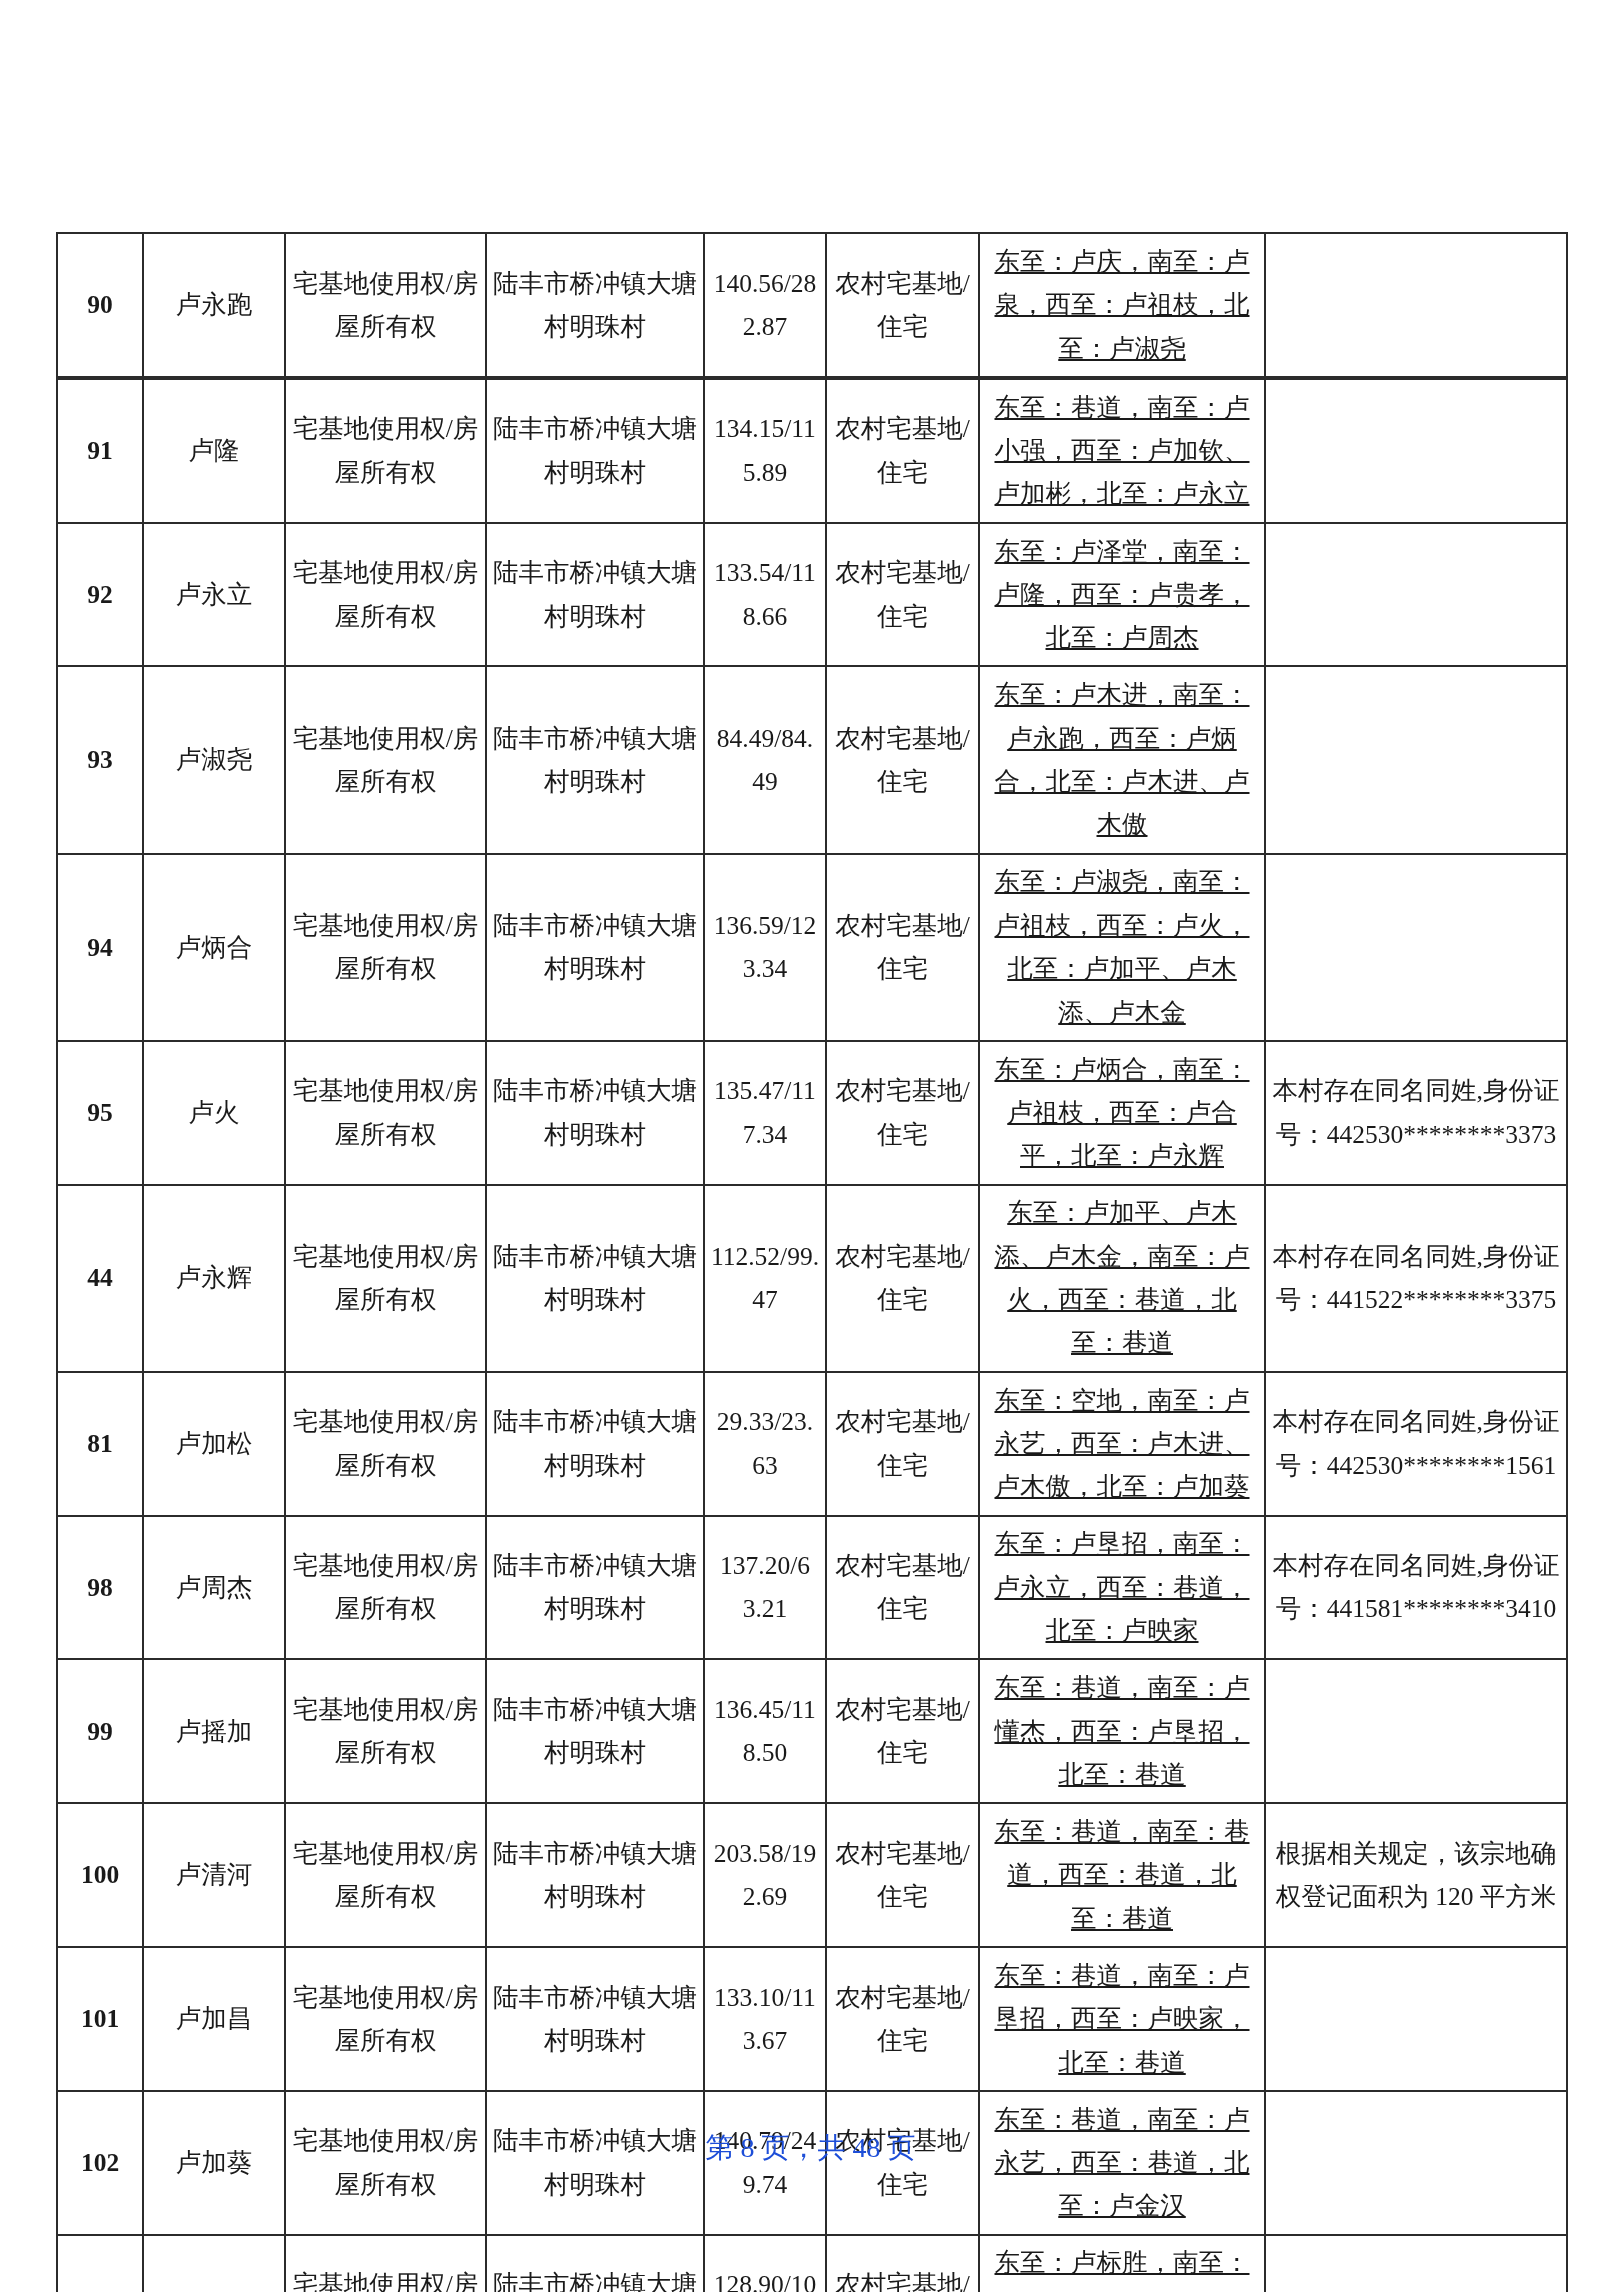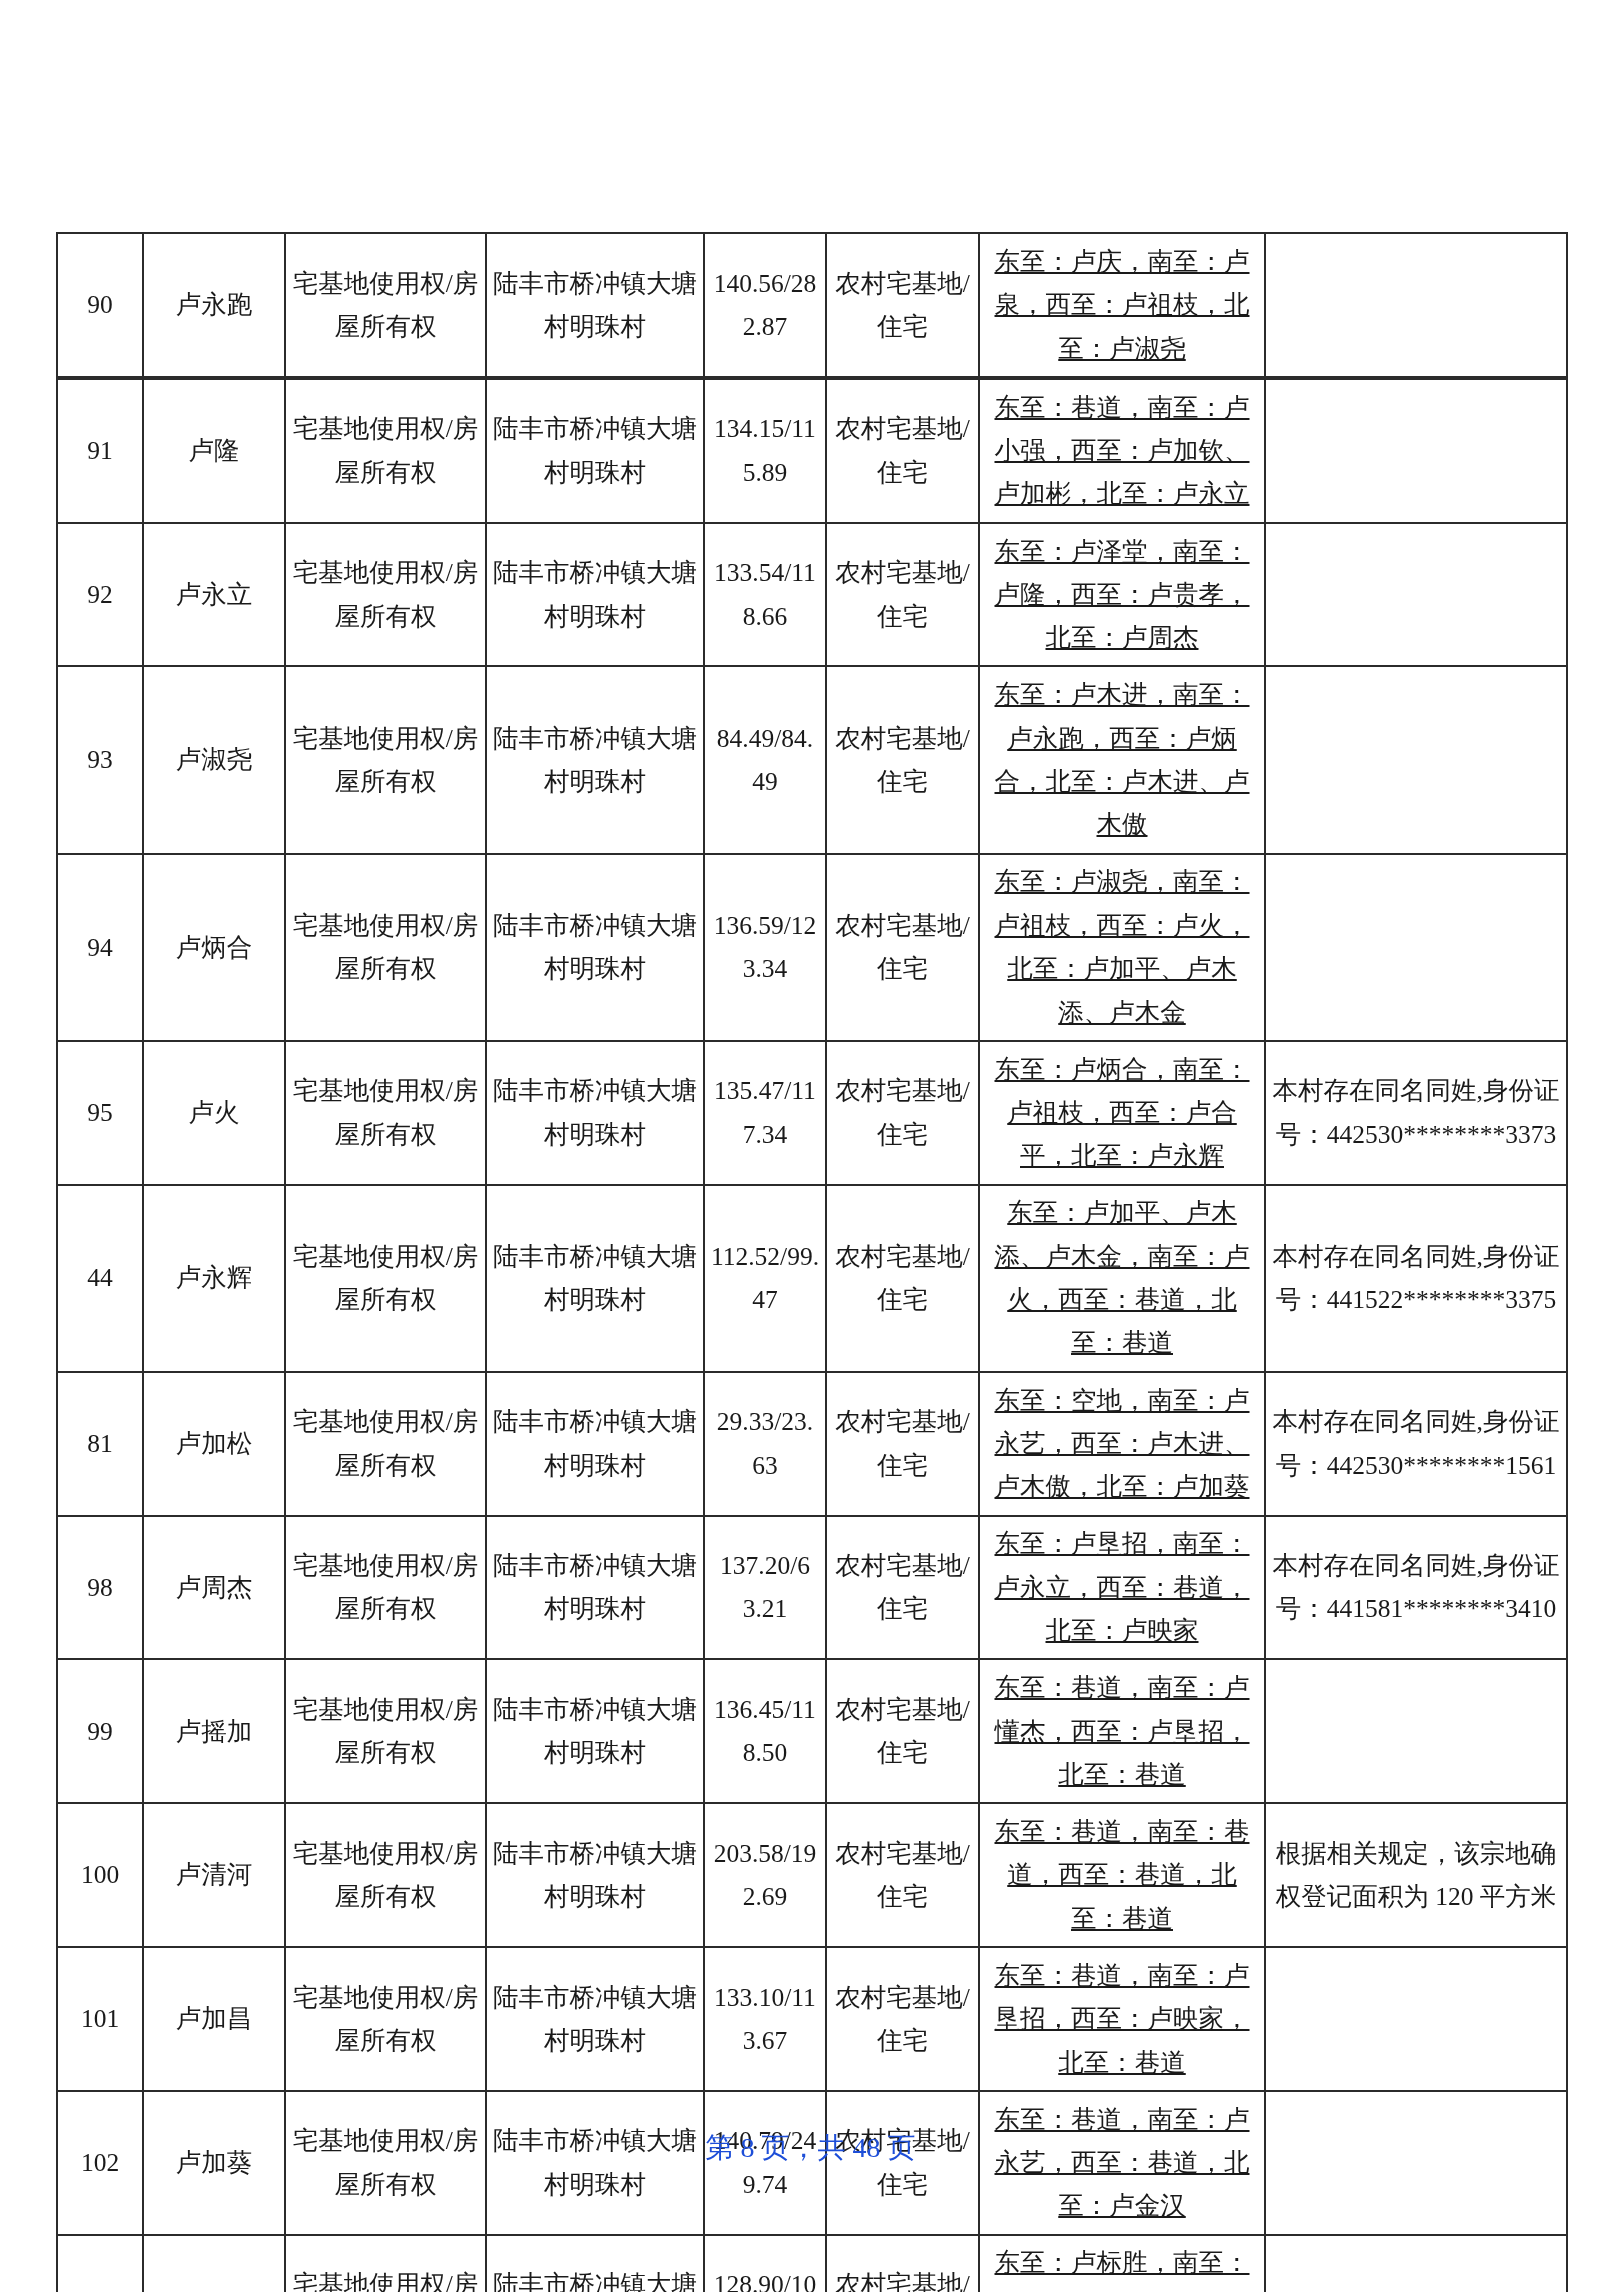--- a/index.html
+++ b/index.html
@@ -25,21 +25,21 @@
     vertical-align: middle;
     font-size: 25.5px;
     line-height: 1.7;
     padding: 5.9px 5.9px;
     text-align: center;
     word-wrap: break-word;
   }
   
   tr.thick-bottom td { border-bottom-width: 4.9px; }
 
-  td.col-no       { font-size: 25.5px; }
+  td.col-no       { font-size: 25.5px; font-weight: bold; }
   td.col-area     { word-break: break-all; padding: 5.9px 7.8px; }
   td.col-boundary {
     text-align: left;
     font-size: 22.5px;
     line-height: 1.7;
     padding: 5.9px 5.9px;
     text-decoration: underline;
   }
   td.col-remark {
     text-align: left;

